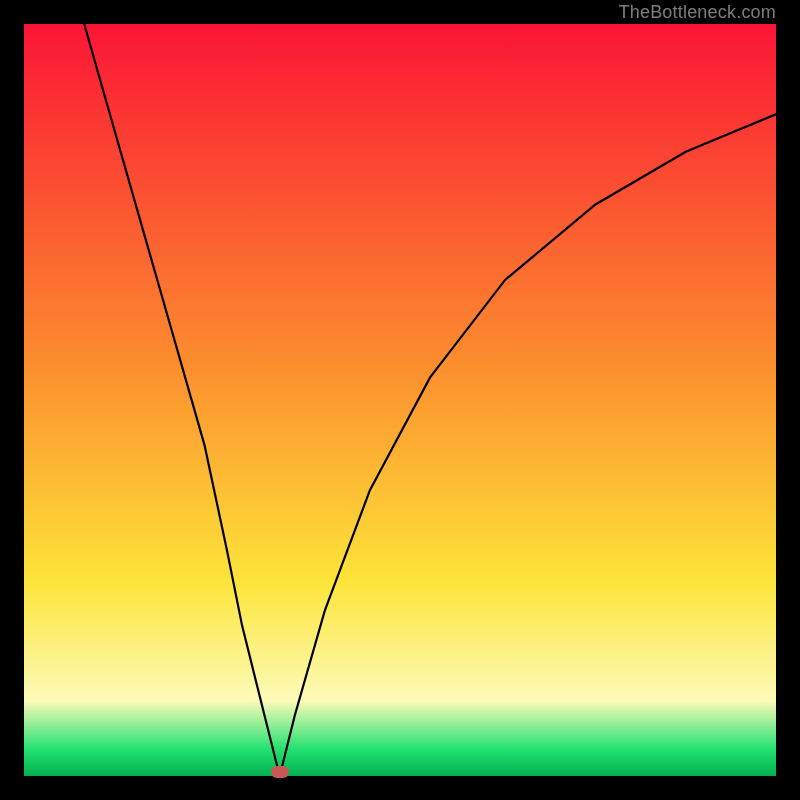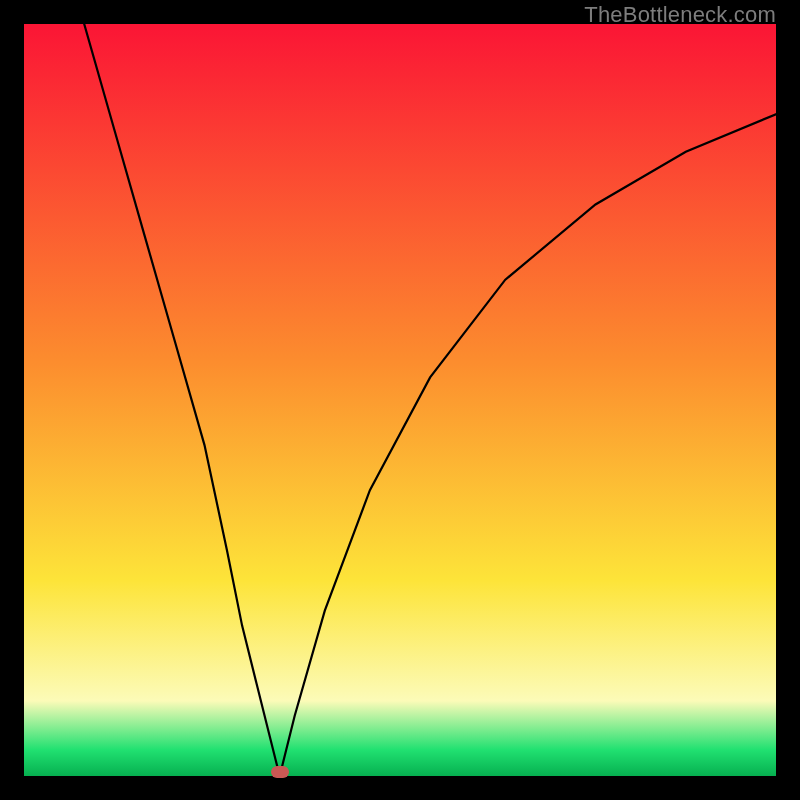--- a/index.html
+++ b/index.html
@@ -24,21 +24,21 @@
     left: 0;
     top: 0;
     width: 752px;
     height: 752px;
   }
   .watermark {
     position: absolute;
     top: 2px;
     right: 24px;
     color: #7d7d7d;
-    font-size: 22px;
+    font-size: 18px;
     letter-spacing: 0.2px;
     font-weight: 500;
   }
   .marker {
     position: absolute;
     width: 18px;
     height: 12px;
     background: #c95854;
     border-radius: 6px;
     transform: translate(-50%, -50%);

